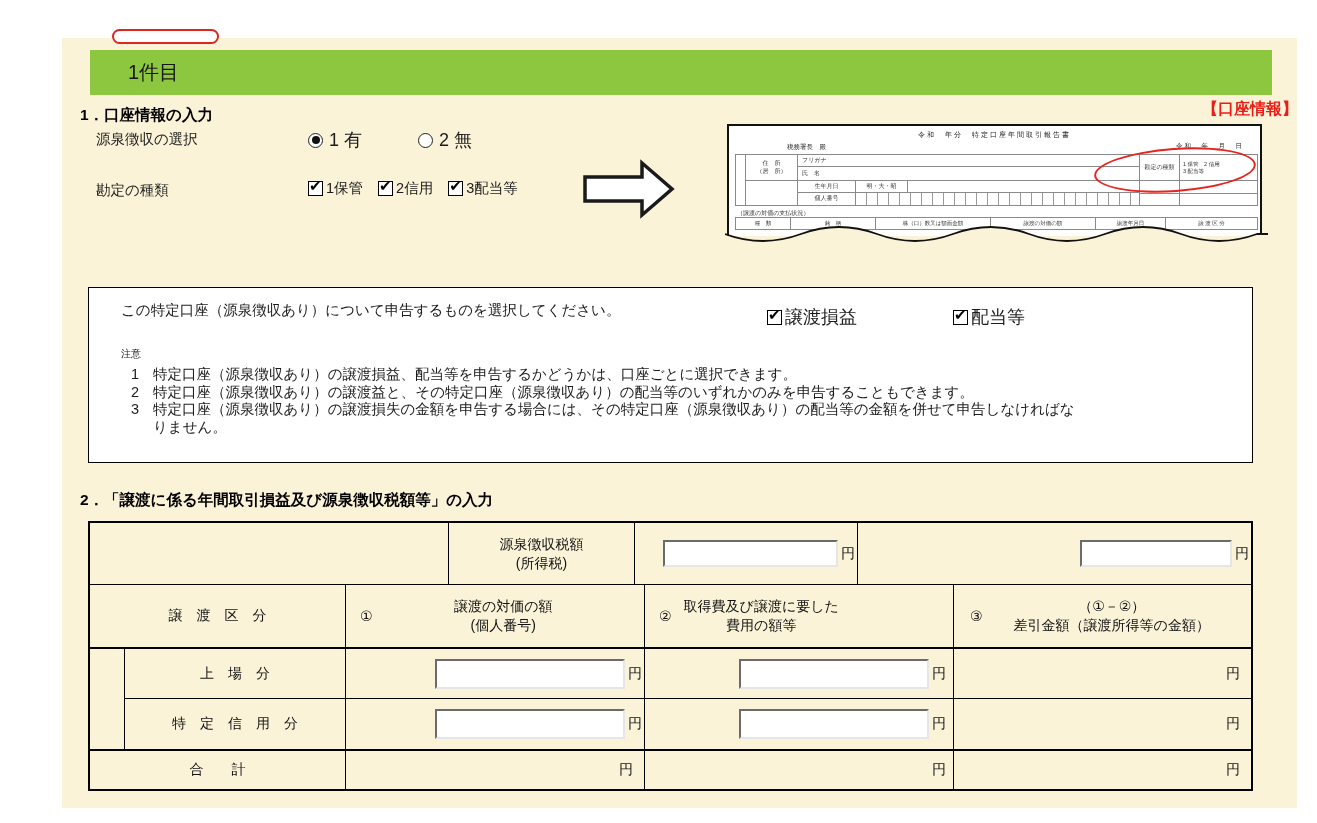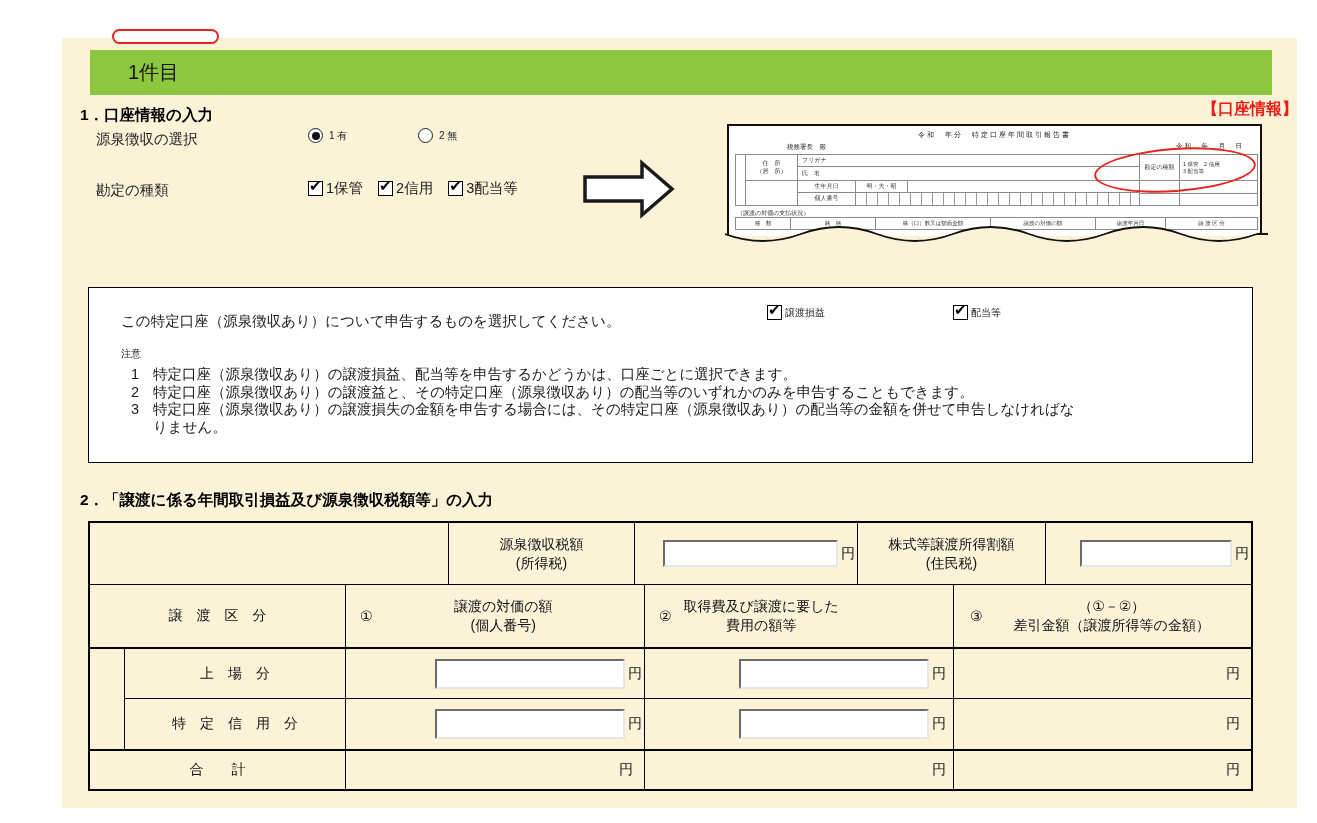--- a/index.html
+++ b/index.html
@@ -5,21 +5,21 @@
 *{margin:0;padding:0;box-sizing:border-box}
 html,body{background:#fff}
 body{font-family:"Liberation Sans","DejaVu Sans",sans-serif;color:#1b1b1b}
 .screen{position:relative;width:1317px;height:823px;background:#fff;overflow:hidden}
 .panel{position:absolute;left:62px;top:38px;width:1235px;height:770px;background:#fbf3d8}
 .cutbtn{position:absolute;left:112px;top:29px;width:107px;height:15px;background:#fff;border:2.5px solid #e0251f;border-radius:9px;cursor:pointer}
 .gbar{position:absolute;left:90px;top:50px;width:1182px;height:45px;background:#8dc63f;display:flex;align-items:center}
 .gbar .gtxt{margin-left:38px;font-size:20px;color:#161616}
 .t1{position:absolute;font-weight:bold;font-size:15.5px;color:#000}
 .lbl{position:absolute;font-size:14.5px}
-.optrow{position:absolute;display:flex;align-items:center;gap:6px;font-size:10px}
+.optrow{position:absolute;display:flex;align-items:center;gap:6px;font-size:18px}
 .rd{width:15px;height:15px;border:1.5px solid #222;border-radius:50%;background:#fff;position:relative;flex:none}
 .rd.sel::after{content:"";position:absolute;inset:2.5px;border-radius:50%;background:#111}
 .cb{width:15px;height:15px;border:1.6px solid #000;background:#fff;position:relative;flex:none}
 .cb::after{content:"✔";position:absolute;left:0;top:-4px;font-size:15px;font-weight:bold;color:#000;line-height:1}
 .chkgrp{position:absolute;display:flex;gap:15px}
 .chkitem{display:flex;align-items:center;gap:3px;font-size:14.5px}
 .arrow{position:absolute;left:582px;top:158px}
 .redtag{position:absolute;left:1140px;top:99px;width:158px;text-align:right;color:#ee1c16;font-weight:bold;font-size:16px}
 .repnote{position:absolute;left:779px;top:244px;font-weight:bold;font-size:13.5px;color:#000}
 
@@ -28,21 +28,21 @@
 .fax .to{position:absolute;left:58px;top:17px;font-size:6.5px;color:#222}
 .fax .dt{position:absolute;right:16px;top:16px;font-size:6.5px;letter-spacing:2px;color:#222}
 .fgrid{position:absolute;left:6px;top:28px;width:523px;height:52px;border:1px solid #8a8a8a;display:flex;font-size:6px;color:#333;overflow:hidden;background:#fff}
 .fcell{border-right:1px solid #8a8a8a;display:flex;align-items:center;justify-content:center;text-align:center;line-height:1.2}
 .fellipse{position:absolute;left:365px;top:22px;width:162px;height:44px;border:2.5px solid #e8221c;border-radius:50%;transform:rotate(-4deg)}
 .fps{position:absolute;left:8px;top:83px;font-size:6px;color:#333}
 .fhead{position:absolute;left:6px;top:91px;width:523px;height:13px;border:1px solid #8a8a8a;display:flex;font-size:5.5px;color:#333;background:#fff}
 .fwave{position:absolute;left:-4px;top:100px;width:543px;height:30px}
 
 .nbox{position:absolute;left:88px;top:287px;width:1165px;height:176px;background:#fff;border:1.5px solid #000}
-.nprompt{position:absolute;left:32px;top:24px;font-size:14.5px}
+.nprompt{position:absolute;left:32px;top:13px;font-size:14.5px}
 .ncb{position:absolute}
 .ncaution{position:absolute;left:32px;top:59px;font-size:10px}
 .nitems{position:absolute;left:36px;top:78px;width:1110px;font-size:14.5px}
 .nitem{display:flex;line-height:17.5px}
 .nnum{width:20px;text-align:center;flex:none}
 .ntxt{margin-left:8px;max-width:925px}
 
 .stable{position:absolute;left:88px;top:521px;width:1165px;border:2px solid #000;font-size:14px;color:#111}
 .trow{display:flex}
 .tc{border-right:1px solid #000;display:flex;align-items:center;justify-content:center;text-align:center}
@@ -202,26 +202,20 @@
       <div class="tc" style="width:186px">
         <div class="h2l">
             <div>源泉徴収税額</div>
             <div>(所得税)</div>
           </div>
       </div>
       <div class="tc ic" style="width:223px;padding-right:2px">
         <input class="tin" style="width: 175px; height: 27px;" value="">
         <span class="yen">円</span>
       </div>
-      <div class="tc" style="width:188px">
-        <div class="h2l">
-            <div>株式等譲渡所得割額</div>
-            <div>(住民税)</div>
-          </div>
-      </div>
       <div class="tc ic nbr" style="flex:1;padding-right:2px">
         <input class="tin" style="width: 152px; height: 27px;" value="">
         <span class="yen">円</span>
       </div>
     </div>
 
     <div class="trow" style="height:64px;border-bottom:2px solid #000">
       <div class="tc" style="width:256px">譲　渡　区　分</div>
       <div class="tc" style="width:299px">
         <div class="numcell">

